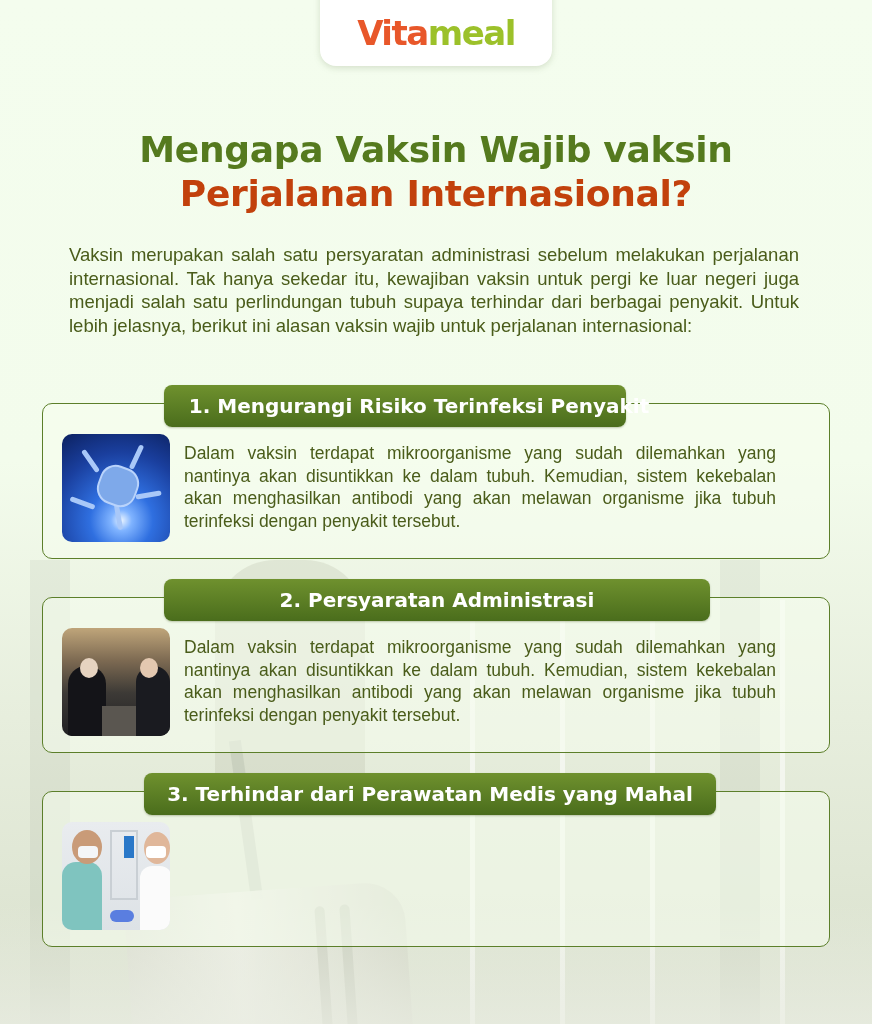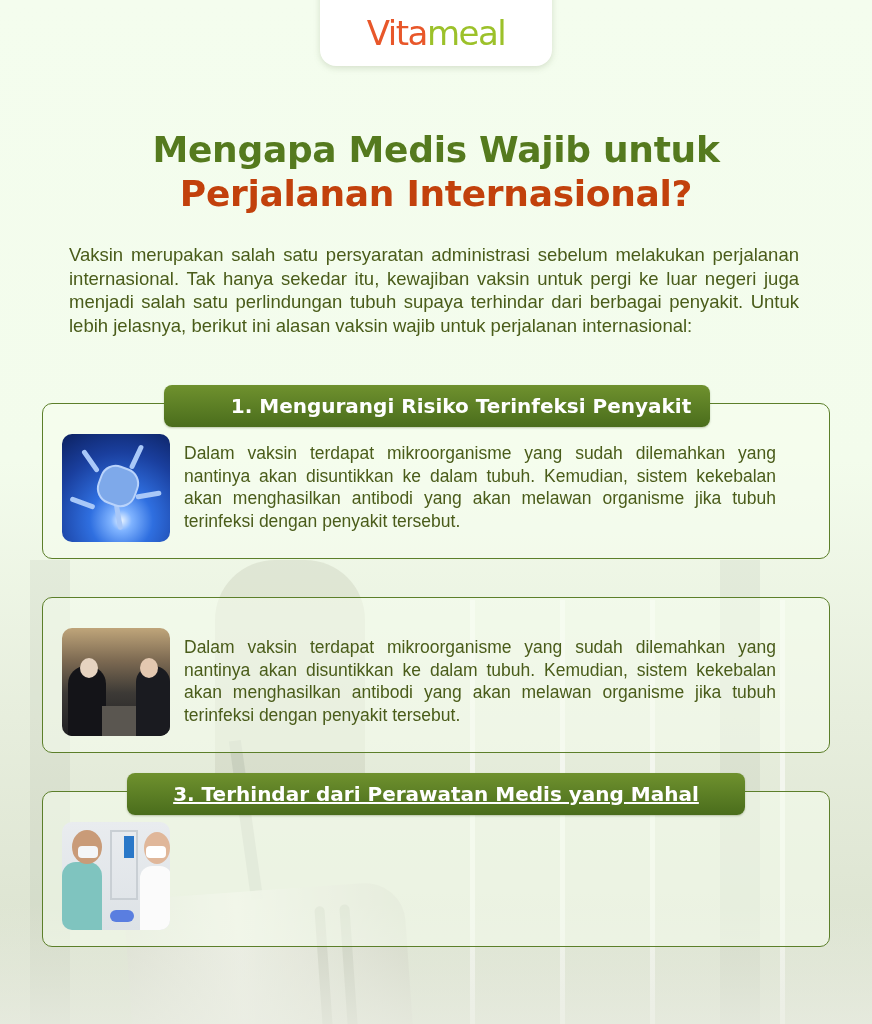--- a/index.html
+++ b/index.html
@@ -23,21 +23,21 @@
     .bg-photo .suitcase .rib { position: absolute; top: 20px; bottom: 0; width: 10px; background: rgba(190,195,178,0.6); border-radius: 5px; }
     .bg-photo .handle { position: absolute; left: 240px; top: 180px; width: 12px; height: 160px; background: rgba(190,196,180,0.55); transform: rotate(-8deg); }
     .bg-photo .coat { position: absolute; left: 215px; top: 0; width: 150px; height: 250px; background: rgba(185,192,170,0.28); border-radius: 60px 60px 20px 20px; }
 
     .logo-card {
       position: absolute; left: 320px; top: -10px; width: 232px; height: 76px;
       background: #ffffff; border-radius: 0 0 16px 16px;
       box-shadow: 0 2px 6px rgba(120,140,100,0.25);
       display: flex; align-items: center; justify-content: center; padding-top: 10px;
     }
-    .logo { font-family: "DejaVu Sans", sans-serif; font-weight: normal; font-size: 34px; letter-spacing: -1.5px; }
+    .logo { font-family: "DejaVu Sans", sans-serif; font-weight: bold; font-size: 34px; letter-spacing: -1.5px; }
     .logo .vita { color: #e8572a; }
     .logo .meal { color: #9cc12a; }
 
     .title {
       position: absolute; left: 60px; top: 128px; width: 752px; text-align: center;
       font-family: "DejaVu Sans", sans-serif; font-weight: bold; font-size: 36px; line-height: 44px;
       color: #557a1e; letter-spacing: -0.3px;
     }
     .title span { display: block; }
     .title .l2 { color: #c2410c; }
@@ -110,52 +110,53 @@
   <div class="floor"></div>
 </div>
 
 <div class="logo-card">
   <div class="logo">
     <span class="vita">Vita</span><span class="meal">meal</span>
   </div>
 </div>
 
 <h1 class="title">
-  <span class="l1">Mengapa Medis Wajib untuk</span>
+  <span class="l1">Mengapa Vaksin Wajib vaksin</span>
   <span class="l2">Perjalanan Internasional?</span>
 </h1>
 
 <p class="intro">Vaksin merupakan salah satu persyaratan administrasi sebelum melakukan perjalanan internasional. Tak hanya sekedar itu, kewajiban vaksin untuk pergi ke luar negeri juga menjadi salah satu perlindungan tubuh supaya terhindar dari berbagai penyakit. Untuk lebih jelasnya, berikut ini alasan vaksin wajib untuk perjalanan internasional:</p>
 
 <section class="card" style="top:403px; height:156px;">
-  <div class="card-tab" style="left:121px; width:546px;padding-left:48px;">1. Mengurangi Risiko Terinfeksi Penyakit</div>
+  <div class="card-tab" style="left:121px; width:462px;padding-left:48px;">1. Mengurangi Risiko Terinfeksi Penyakit</div>
   <div class="card-img img-virus">
     <div class="spike" style="left:26px; top:14px; transform:rotate(-35deg);"></div>
     <div class="spike" style="left:72px; top:10px; transform:rotate(25deg);"></div>
     <div class="spike" style="left:84px; top:48px; transform:rotate(80deg);"></div>
     <div class="spike" style="left:18px; top:56px; transform:rotate(-70deg);"></div>
     <div class="spike" style="left:54px; top:70px; transform:rotate(-10deg);"></div>
     <div class="body"></div>
   </div>
   <p class="card-text">Dalam vaksin terdapat mikroorganisme yang sudah dilemahkan yang nantinya akan disuntikkan ke dalam tubuh. Kemudian, sistem kekebalan akan menghasilkan antibodi yang akan melawan organisme jika tubuh terinfeksi dengan penyakit tersebut.</p>
 </section>
 
 <section class="card" style="top:597px; height:156px;">
+  <div class="card-tab" style="left:121px; width:546px;">2. Persyaratan Administrasi</div>
   <div class="card-img img-admin">
     <div class="p1"></div>
     <div class="f1"></div>
     <div class="desk"></div>
     <div class="p2"></div>
     <div class="f2"></div>
   </div>
   <p class="card-text">Dalam vaksin terdapat mikroorganisme yang sudah dilemahkan yang nantinya akan disuntikkan ke dalam tubuh. Kemudian, sistem kekebalan akan menghasilkan antibodi yang akan melawan organisme jika tubuh terinfeksi dengan penyakit tersebut.</p>
 </section>
 
 <section class="card" style="top:791px; height:156px;">
-  <div class="card-tab" style="left:84px; width:618px;text-decoration:underline;">3. Terhindar dari Perawatan Medis yang Mahal</div>
+  <div class="card-tab" style="left:101px; width:572px;">3. Terhindar dari Perawatan Medis yang Mahal</div>
   <div class="card-img img-med">
     <div class="shelf"></div>
     <div class="binder"></div>
     <div class="doc"></div>
     <div class="docface"></div>
     <div class="mask1"></div>
     <div class="pat"></div>
     <div class="patface"></div>
     <div class="mask2"></div>
     <div class="glove"></div>

